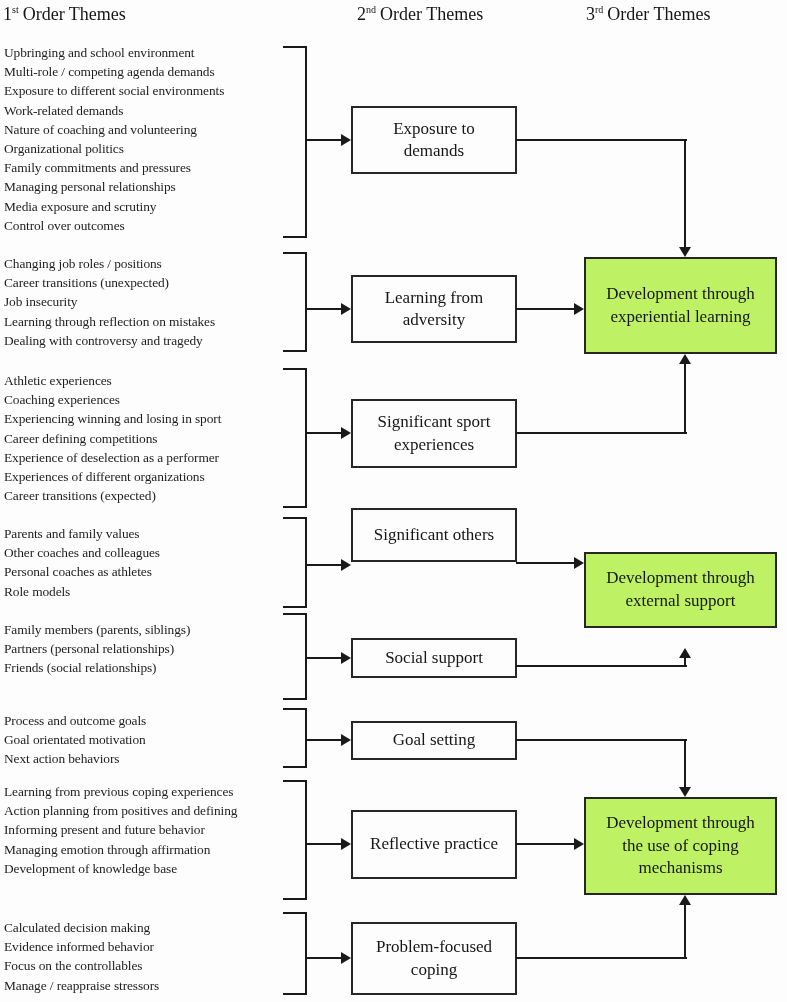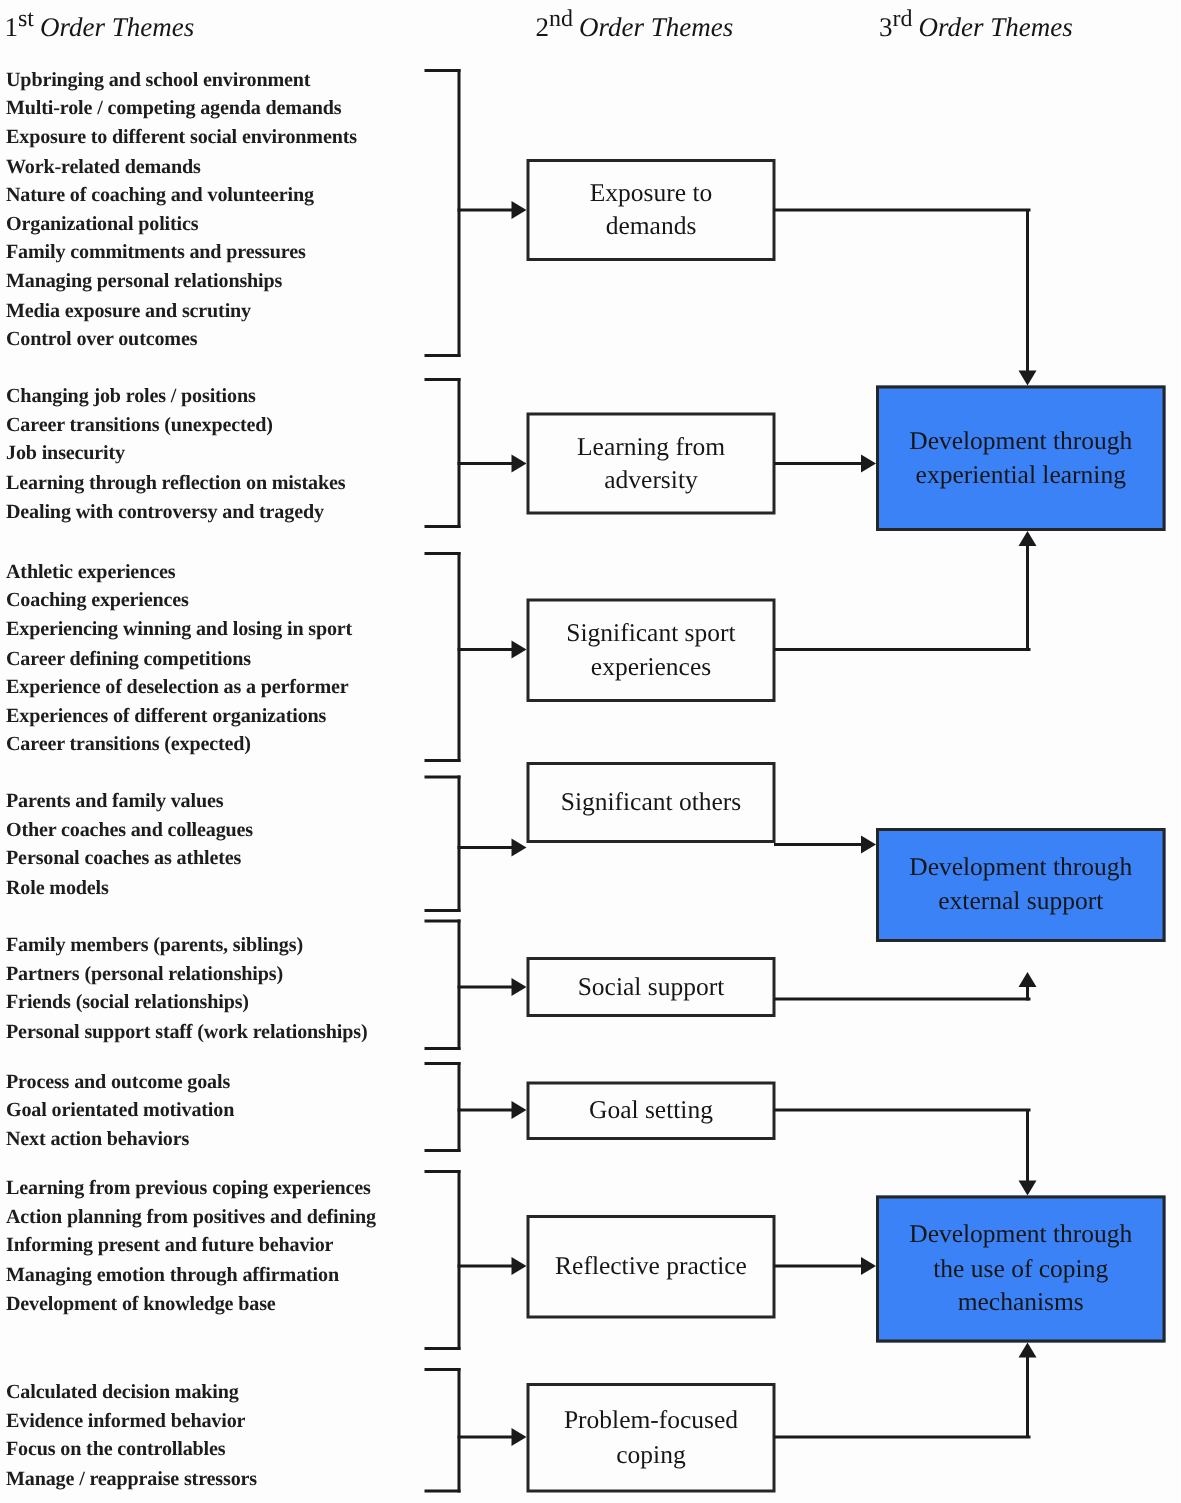--- a/index.html
+++ b/index.html
@@ -14,30 +14,30 @@
     color:#1f1f1f;
     overflow:hidden;
   }
   .hdr{
     position:absolute;
     font-size:18px;
     font-weight:400;
     white-space:nowrap;
     color:#161616;
   }
-  .hdr sup{font-size:16px;}
-  .hdr .hl-label{margin-left:4px;font-style:italic;}
+  .hdr sup{font-size:10px;}
+  .hdr .hl-label{margin-left:4px;}
   .grp{
     position:absolute;
     left:4px;
     width:288px;
   }
   .itm{
     font-size:13.4px;
-    font-weight:700;
+    font-weight:400;
     line-height:19.2px;
     white-space:nowrap;
     letter-spacing:-0.1px;
     color:#1d1d1d;
   }
   .brk{
     position:absolute;
     left:283px;width:24px;
     border:2px solid #1a1a1a;
     border-left:none;
@@ -68,21 +68,21 @@
   }
   .b3{
     position:absolute;
     left:584px;width:193px;
     border:2px solid #262626;
     box-sizing:border-box;
     display:flex;align-items:center;justify-content:center;
     text-align:center;
     font-size:17px;line-height:1.35;
     color:#161616;
-    background:#3b82f6;
+    background:#bef264;
     padding:0 8px;
   }
 </style>
 </head>
 <body>
 
 <div id="figure">
 
   <div class="hdr" style="left:3px;top:4px">
     <span>1</span><sup>st</sup><span class="hl-label">Order Themes</span>
@@ -129,21 +129,20 @@
     <div class="itm">Parents and family values</div>
     <div class="itm">Other coaches and colleagues</div>
     <div class="itm">Personal coaches as athletes</div>
     <div class="itm">Role models</div>
   </div>
 
   <div class="grp" style="top:620px">
     <div class="itm">Family members (parents, siblings)</div>
     <div class="itm">Partners (personal relationships)</div>
     <div class="itm">Friends (social relationships)</div>
-    <div class="itm">Personal support staff (work relationships)</div>
   </div>
 
   <div class="grp" style="top:711px">
     <div class="itm">Process and outcome goals</div>
     <div class="itm">Goal orientated motivation</div>
     <div class="itm">Next action behaviors</div>
   </div>
 
   <div class="grp" style="top:782px">
     <div class="itm">Learning from previous coping experiences</div>

